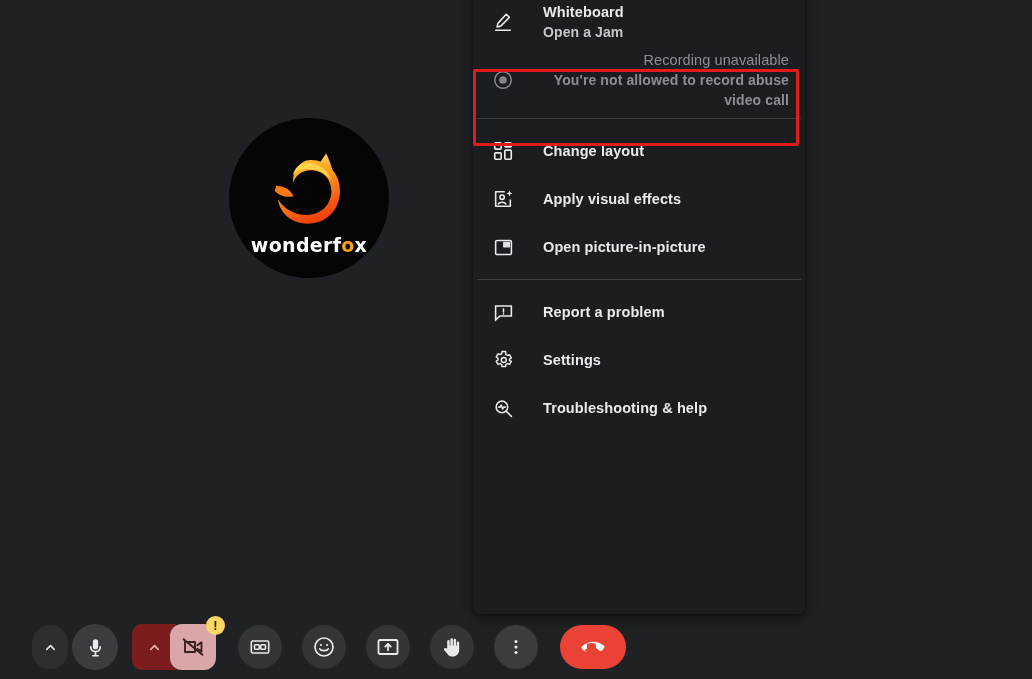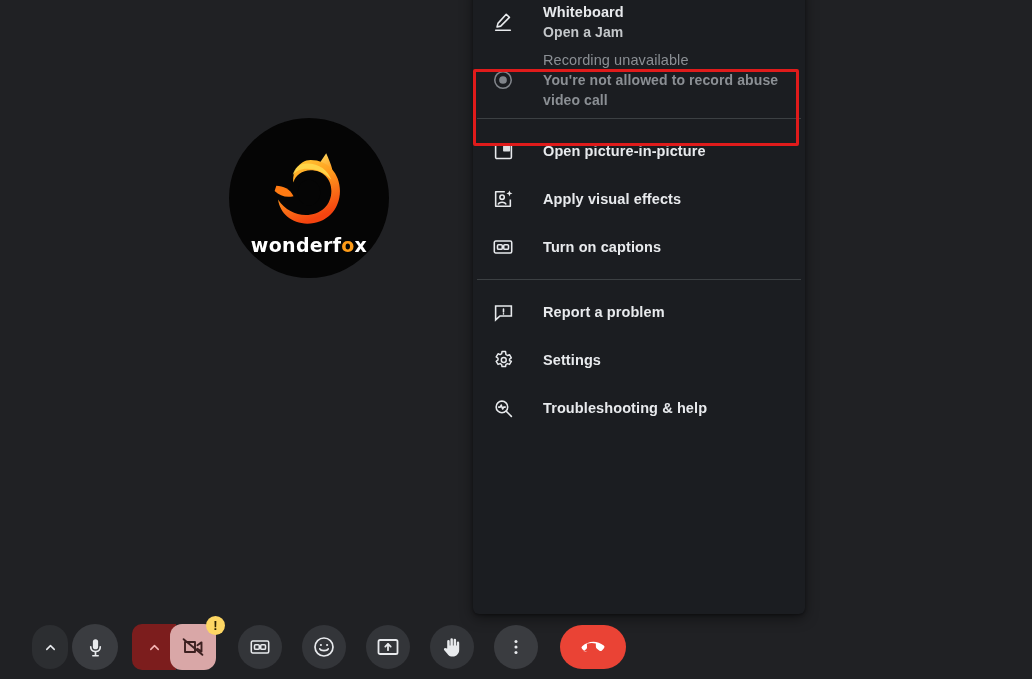--- a/index.html
+++ b/index.html
@@ -83,21 +83,21 @@
   }
 
   .menu-item {
     display: flex;
     align-items: center;
     min-height: 48px;
     padding: 0 16px 0 16px;
     cursor: pointer;
     position: relative;
   }
-  .menu-item.disabled { cursor: default; }
+  .menu-item.disabled { cursor: default; text-align: right; }
 
   .mi-icon {
     width: 28px; height: 24px;
     flex: 0 0 28px;
     margin-right: 26px;
     display: flex;
     align-items: center;
     justify-content: center;
     color: #e8eaed;
   }
@@ -313,60 +313,61 @@
         </svg>
       </span>
       <span class="mi-text">
         <span class="mi-title">Recording unavailable</span>
         <span class="mi-sub">You're not allowed to record abuse video call</span>
       </span>
     </div>
 
     <div class="menu-sep"></div>
 
-
-
-    <div class="menu-item">
-      <span class="mi-icon">
-        <svg width="21" height="21" viewBox="0 0 24 24" fill="none" stroke="currentColor" stroke-width="1.8">
-          <rect x="3" y="4" width="18" height="16" rx="1.5"></rect>
-          <rect x="11.5" y="5.5" width="8" height="6.5" rx="0.8" fill="currentColor" stroke="none" opacity="0.95"></rect>
-        </svg>
-      </span>
-      <span class="mi-text">
-        <span class="mi-title">Open picture-in-picture</span>
-      </span>
-    </div>
+    <div class="menu-item">
+      <span class="mi-icon">
+        <svg width="22" height="22" viewBox="0 0 24 24" fill="none" stroke="currentColor" stroke-width="1.8">
+          <rect x="3" y="3" width="7" height="7" rx="1"></rect>
+          <rect x="14" y="3" width="7" height="4.5" rx="1"></rect>
+          <rect x="3" y="14" width="7" height="7" rx="1"></rect>
+          <rect x="14" y="11" width="7" height="10" rx="1"></rect>
+        </svg>
+      </span>
+      <span class="mi-text">
+        <span class="mi-title">Change layout</span>
+      </span>
+    </div>
+
 
     <div class="menu-item">
       <span class="mi-icon">
         <svg width="22" height="22" viewBox="0 0 24 24" fill="none" stroke="currentColor" stroke-width="1.7" stroke-linejoin="round">
           <path d="M20 12.5 V20 H4 V4 H14"></path>
           <circle cx="11" cy="10" r="2.4"></circle>
           <path d="M6.6 18 C7.6 14.6 14.4 14.6 15.4 18"></path>
           <path d="M19 2.6 L19.9 5 L22.3 5.9 L19.9 6.8 L19 9.2 L18.1 6.8 L15.7 5.9 L18.1 5 Z" fill="currentColor" stroke="none"></path>
         </svg>
       </span>
       <span class="mi-text">
         <span class="mi-title">Apply visual effects</span>
       </span>
     </div>
 
     <div class="menu-item">
       <span class="mi-icon">
-        <svg width="22" height="22" viewBox="0 0 24 24" fill="none" stroke="currentColor" stroke-width="1.7">
-          <rect x="2.5" y="5.5" width="19" height="13" rx="1.6"></rect>
-          <rect x="6" y="9.5" width="5.2" height="5" rx="1.2"></rect>
-          <rect x="12.8" y="9.5" width="5.2" height="5" rx="1.2"></rect>
-        </svg>
-      </span>
-      <span class="mi-text">
-        <span class="mi-title">Turn on captions</span>
-      </span>
-    </div>
+        <svg width="21" height="21" viewBox="0 0 24 24" fill="none" stroke="currentColor" stroke-width="1.8">
+          <rect x="3" y="4" width="18" height="16" rx="1.5"></rect>
+          <rect x="11.5" y="5.5" width="8" height="6.5" rx="0.8" fill="currentColor" stroke="none" opacity="0.95"></rect>
+        </svg>
+      </span>
+      <span class="mi-text">
+        <span class="mi-title">Open picture-in-picture</span>
+      </span>
+    </div>
+
 
     <div class="menu-sep"></div>
 
     <div class="menu-item">
       <span class="mi-icon">
         <svg width="21" height="21" viewBox="0 0 24 24" fill="none" stroke="currentColor" stroke-width="1.8" stroke-linecap="round">
           <path d="M3 4.5 H21 V16 H8 L3 20.5 Z"></path>
           <path d="M12 8 V11.4"></path>
             <circle cx="12" cy="13.6" r="0.9" fill="currentColor" stroke="none"></circle>
         </svg>

